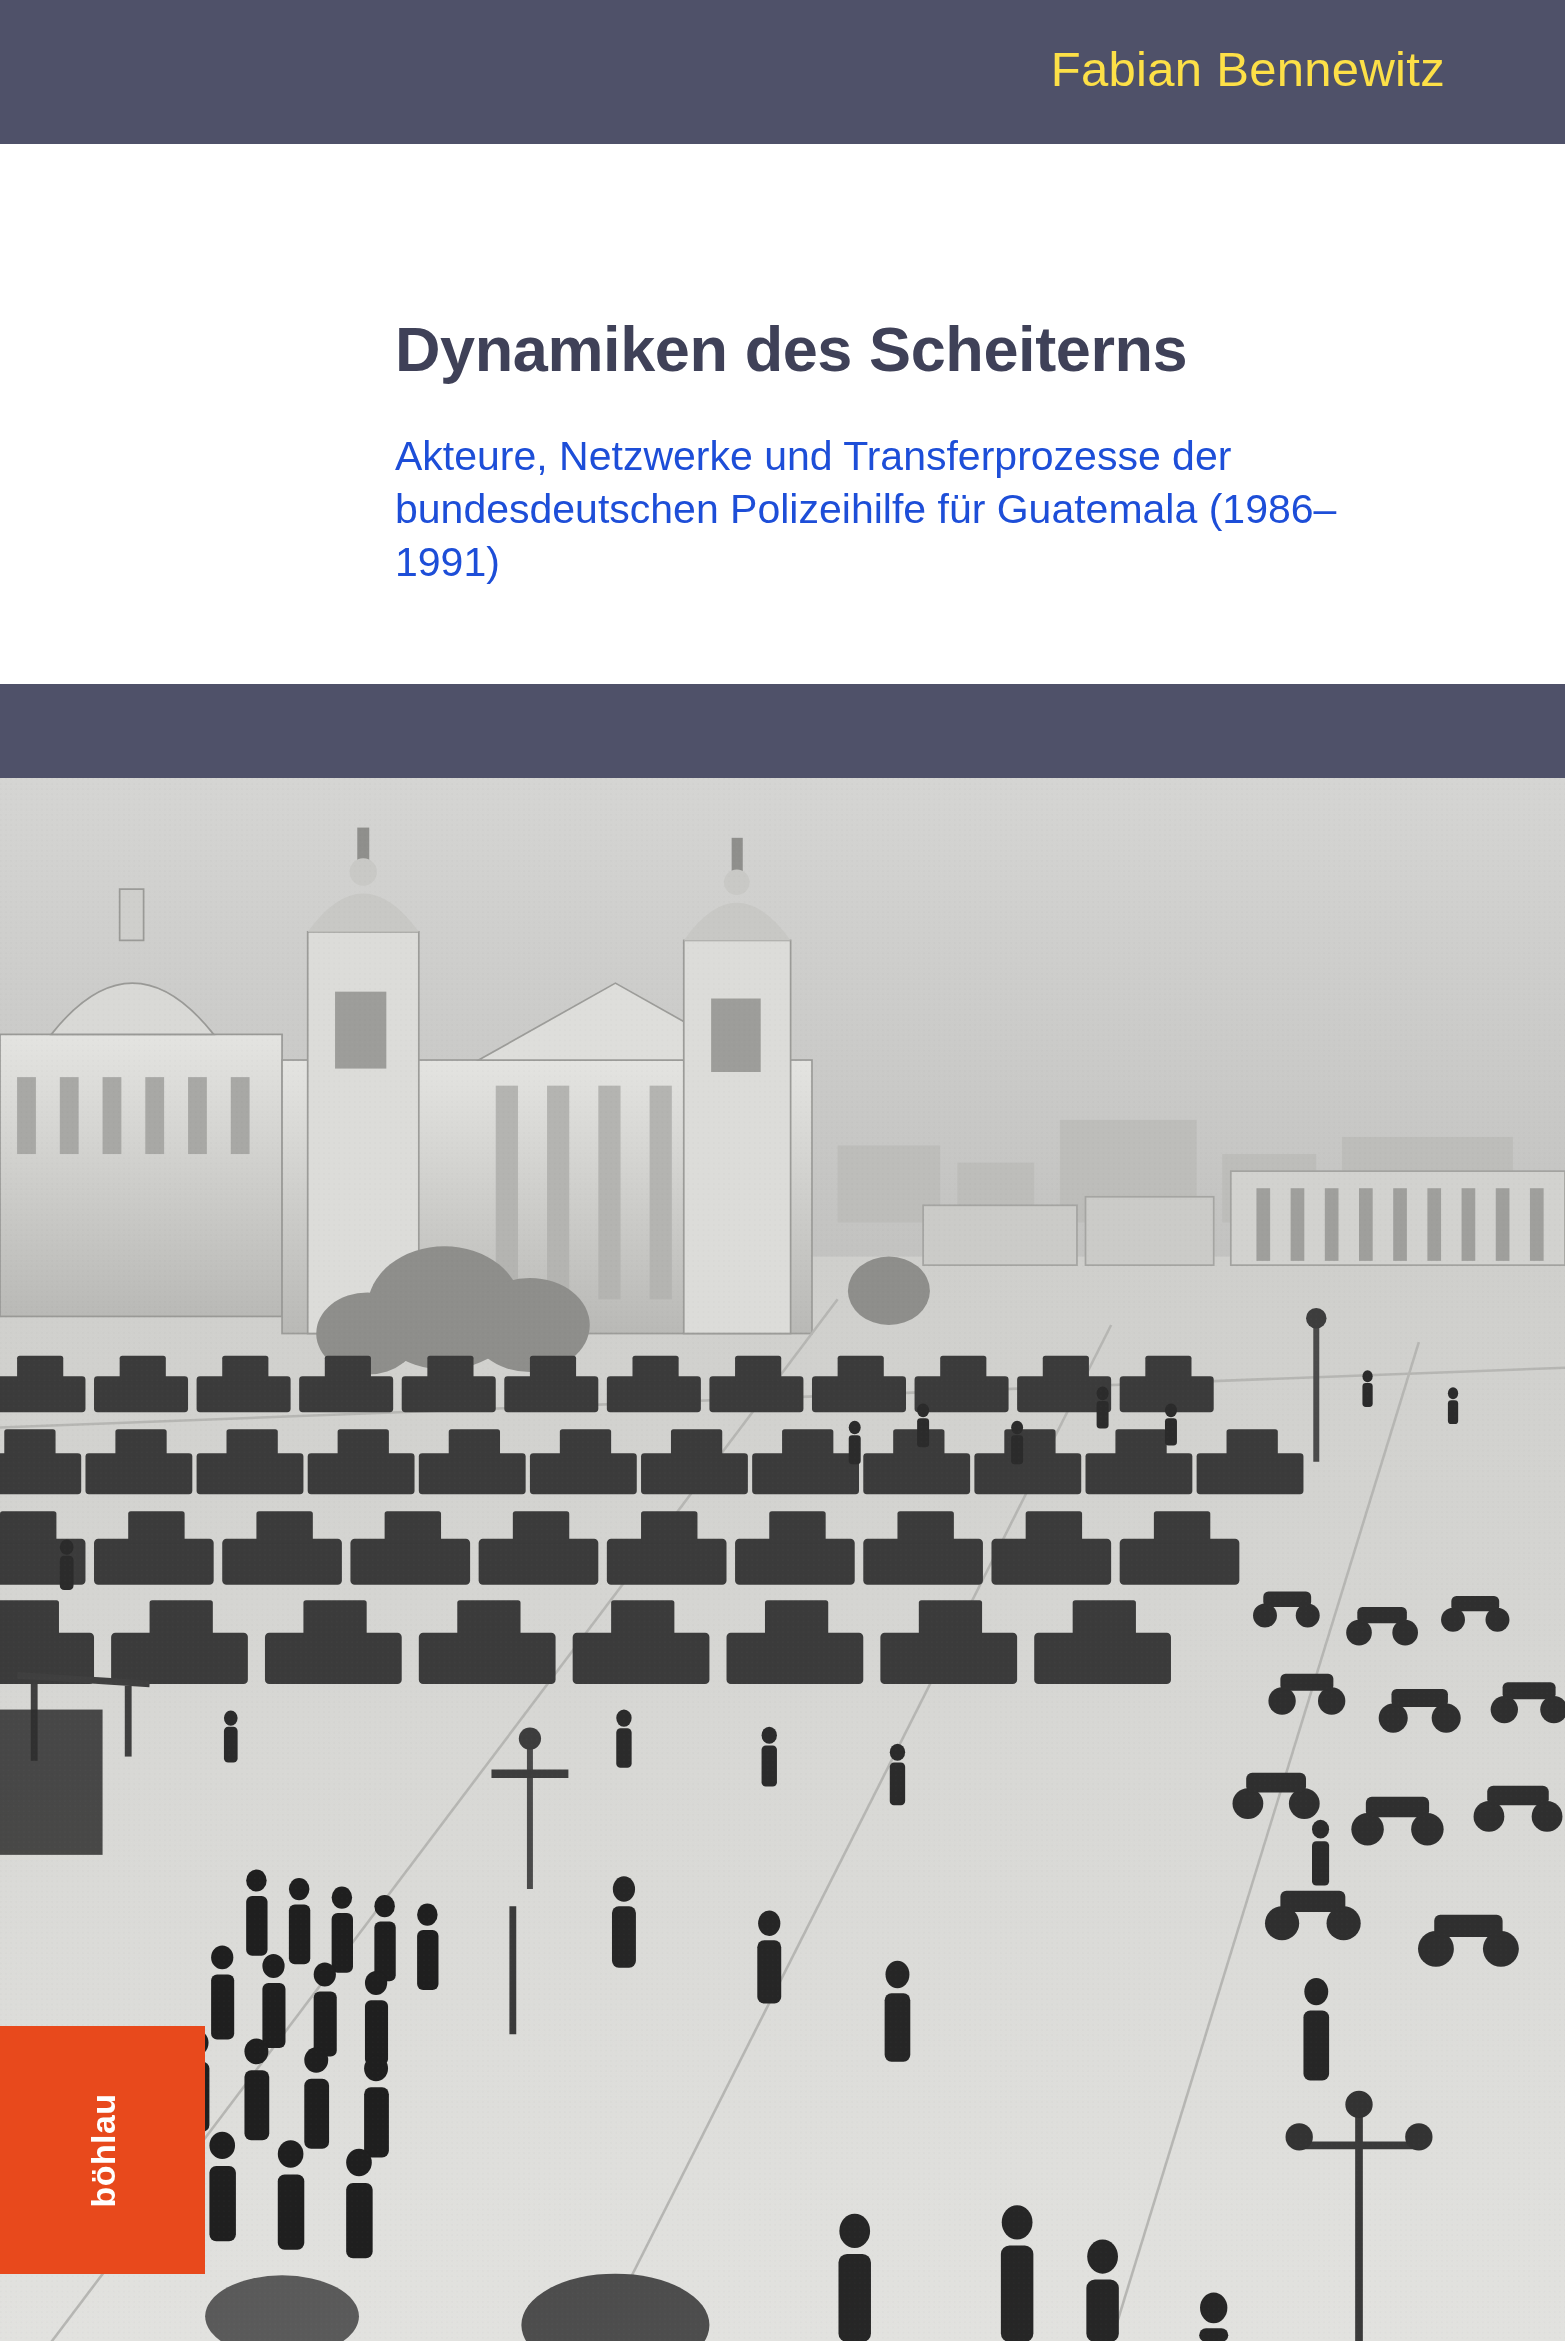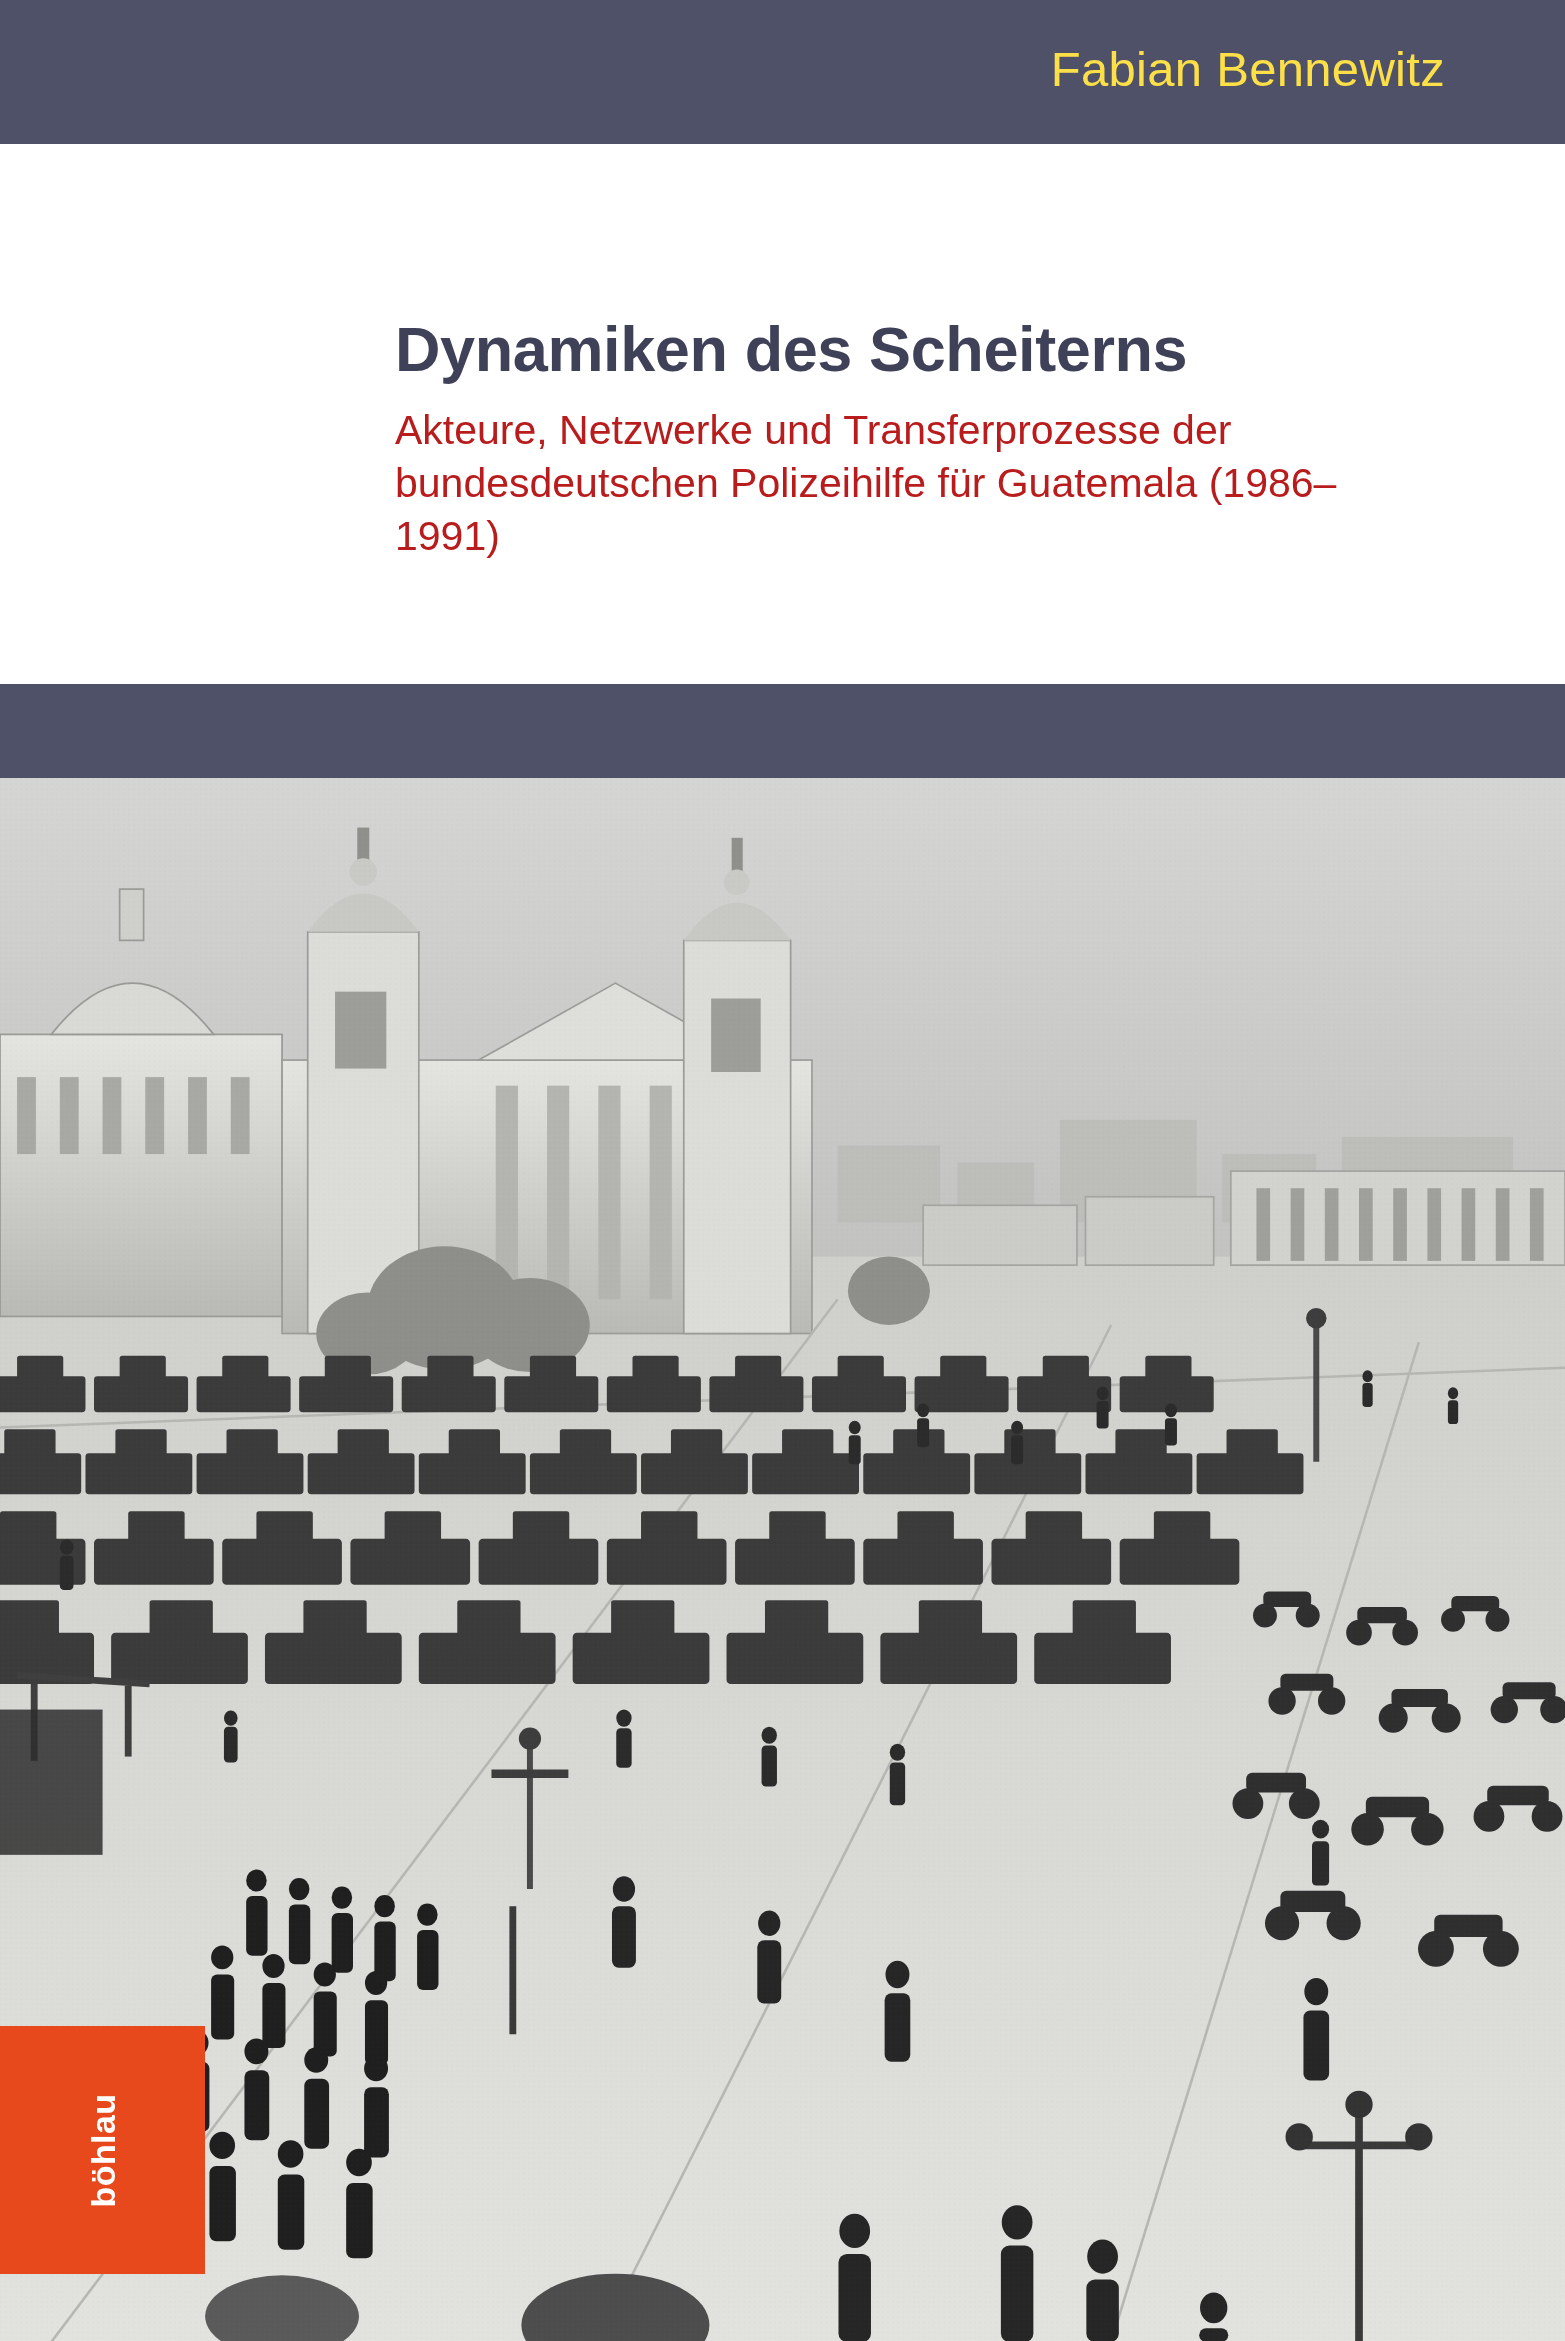--- a/index.html
+++ b/index.html
@@ -54,23 +54,23 @@
     top: 169px;
     color: #3f4158;
     font-size: 63px;
     font-weight: bold;
     letter-spacing: -0.4px;
     white-space: nowrap;
   }
   .subtitle {
     position: absolute;
     left: 395px;
-    top: 260px;
+    top: 286px;
     width: 1026px;
-    color: #b91c1c;
+    color: #1d4ed8;
     font-size: 41px;
     line-height: 1.29;
     font-weight: normal;
   }
 
   
   .divider-band {
     position: absolute;
     left: 0;
     top: 684px;

